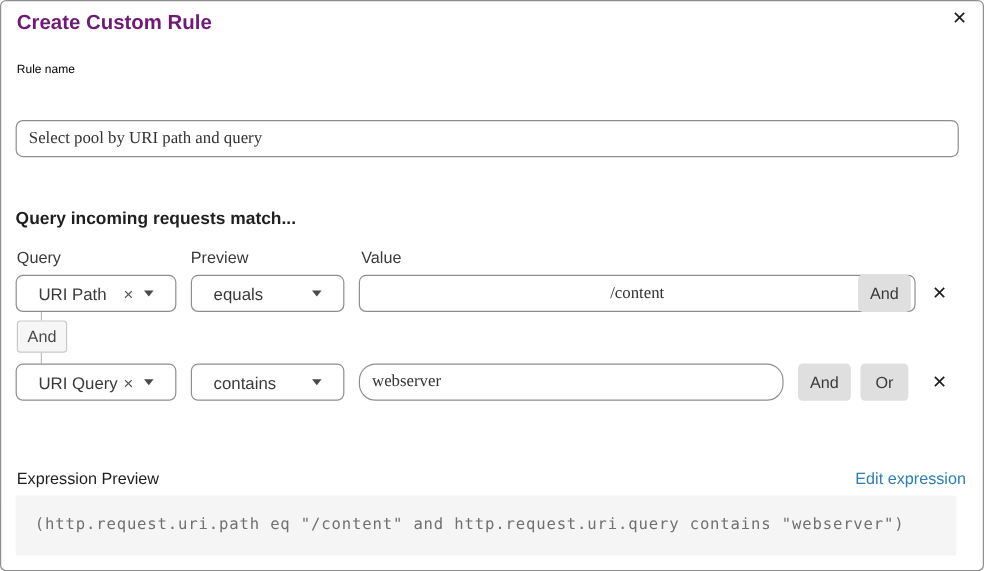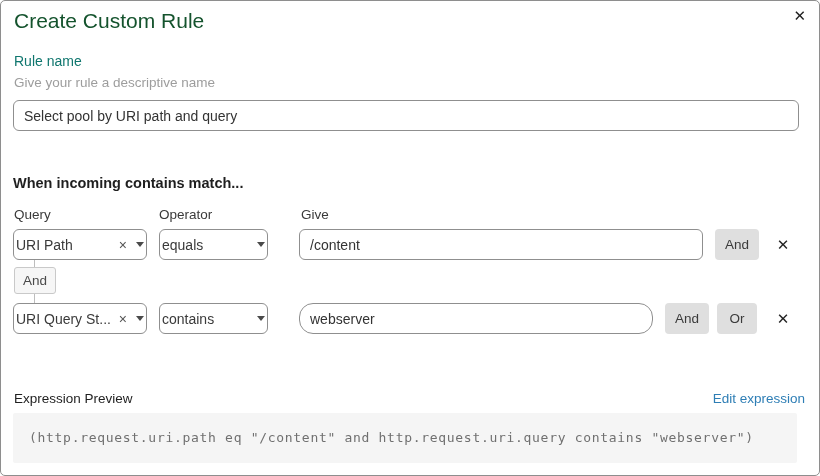--- a/index.html
+++ b/index.html
@@ -10,78 +10,78 @@
     position: relative;
     width: 820px; height: 476px;
     background: #ffffff;
     border: 1px solid #8e8e8e;
     border-radius: 5px;
     overflow: hidden;
   }
 
   .title {
     position: absolute; left: 13px; top: 8px;
-    font-size: 21px; font-weight: 400; color: #14532d;
+    font-size: 17px; font-weight: 700; color: #701a75;
   }
 
   .close-btn {
     position: absolute; right: 13px; top: 7px;
     background: none; border: none; cursor: pointer;
     font-size: 15px; font-weight: 700; color: #1d1d1d;
     font-family: inherit; line-height: 1;
   }
 
-  .rule-name-label { position: absolute; left: 13px; top: 52px; font-size: 14px; color: #0f766e; }
+  .rule-name-label { position: absolute; left: 13px; top: 52px; font-size: 10px; color: #000000; }
   .rule-name-hint  { position: absolute; left: 13px; top: 74px; font-size: 13.5px; color: #9d9d9d; }
 
   .text-input {
     position: absolute;
     height: 31px;
     border: 1px solid #8f8f8f;
     border-radius: 6px;
     font-size: 14px; color: #333;
     padding: 0 10px;
-    font-family: Liberation Sans, sans-serif;
+    font-family: Liberation Serif, serif;
     background: #fff;
     outline: none;
   }
   .rule-name-input { left: 12px; top: 99px; width: 786px; }
 
   .match-heading { position: absolute; left: 12px; top: 174px; font-size: 14.5px; font-weight: 700; color: #1f1f1f; }
 
   .col-label { position: absolute; top: 206px; font-size: 13.5px; color: #3a3a3a; }
   .col-label.c-field    { left: 13px; }
   .col-label.c-operator { left: 158px; }
   .col-label.c-value    { left: 300px; }
 
   .select {
     position: absolute;
     height: 31px;
     border: 1px solid #8f8f8f;
     border-radius: 6px;
     background: #fff;
     display: flex; align-items: center;
-    padding: 0 2px;
+    padding: 0 18px;
     font-size: 14px; color: #3a3a3a;
     cursor: pointer;
   }
   .select .select-text { flex: 1; white-space: nowrap; overflow: hidden; }
   .select .clear-x { font-size: 14px; color: #555; margin: 0 9px 0 4px; line-height: 1; cursor: pointer; }
   .caret {
     width: 0; height: 0;
     border-left: 4.5px solid transparent;
     border-right: 4.5px solid transparent;
     border-top: 5.5px solid #4a4a4a;
   }
 
   .row1 { top: 228px; }
   .row2 { top: 302px; }
   .sel-field    { left: 12px;  width: 134px; }
-  .sel-operator { left: 158px; width: 109px; }
-  .val-input-1  { left: 298px; top: 228px; width: 404px; }
+  .sel-operator { left: 158px; width: 128px; }
+  .val-input-1  { left: 298px; top: 228px; width: 464px; text-align: center; }
   .val-input-2  { left: 298px; top: 302px; width: 354px; border-radius: 14px; }
 
   .logic-btn {
     position: absolute;
     height: 31px;
     background: #dfdfdf;
     border: none; border-radius: 4px;
     font-size: 13.5px; color: #3b3b3b;
     font-family: inherit;
     display: flex; align-items: center; justify-content: center;
@@ -131,28 +131,27 @@
 </style>
 </head>
 <body>
 
 <div class="dialog">
 
   <h1 class="title">Create Custom Rule</h1>
   <button class="close-btn">✕</button>
 
   <div class="rule-name-label">Rule name</div>
-  <div class="rule-name-hint">Give your rule a descriptive name</div>
   <input class="text-input rule-name-input" type="text" value="Select pool by URI path and query" style="">
 
-  <div class="match-heading">When incoming contains match...</div>
+  <div class="match-heading">Query incoming requests match...</div>
 
   <div class="col-label c-field">Query</div>
-  <div class="col-label c-operator">Operator</div>
-  <div class="col-label c-value">Give</div>
+  <div class="col-label c-operator">Preview</div>
+  <div class="col-label c-value">Value</div>
 
   <div class="select sel-field row1">
     <span class="select-text">URI Path</span>
     <span class="clear-x">×</span>
     <span class="caret"></span>
   </div>
   <div class="select sel-operator row1">
     <span class="select-text">equals</span>
     <span class="caret"></span>
   </div>

